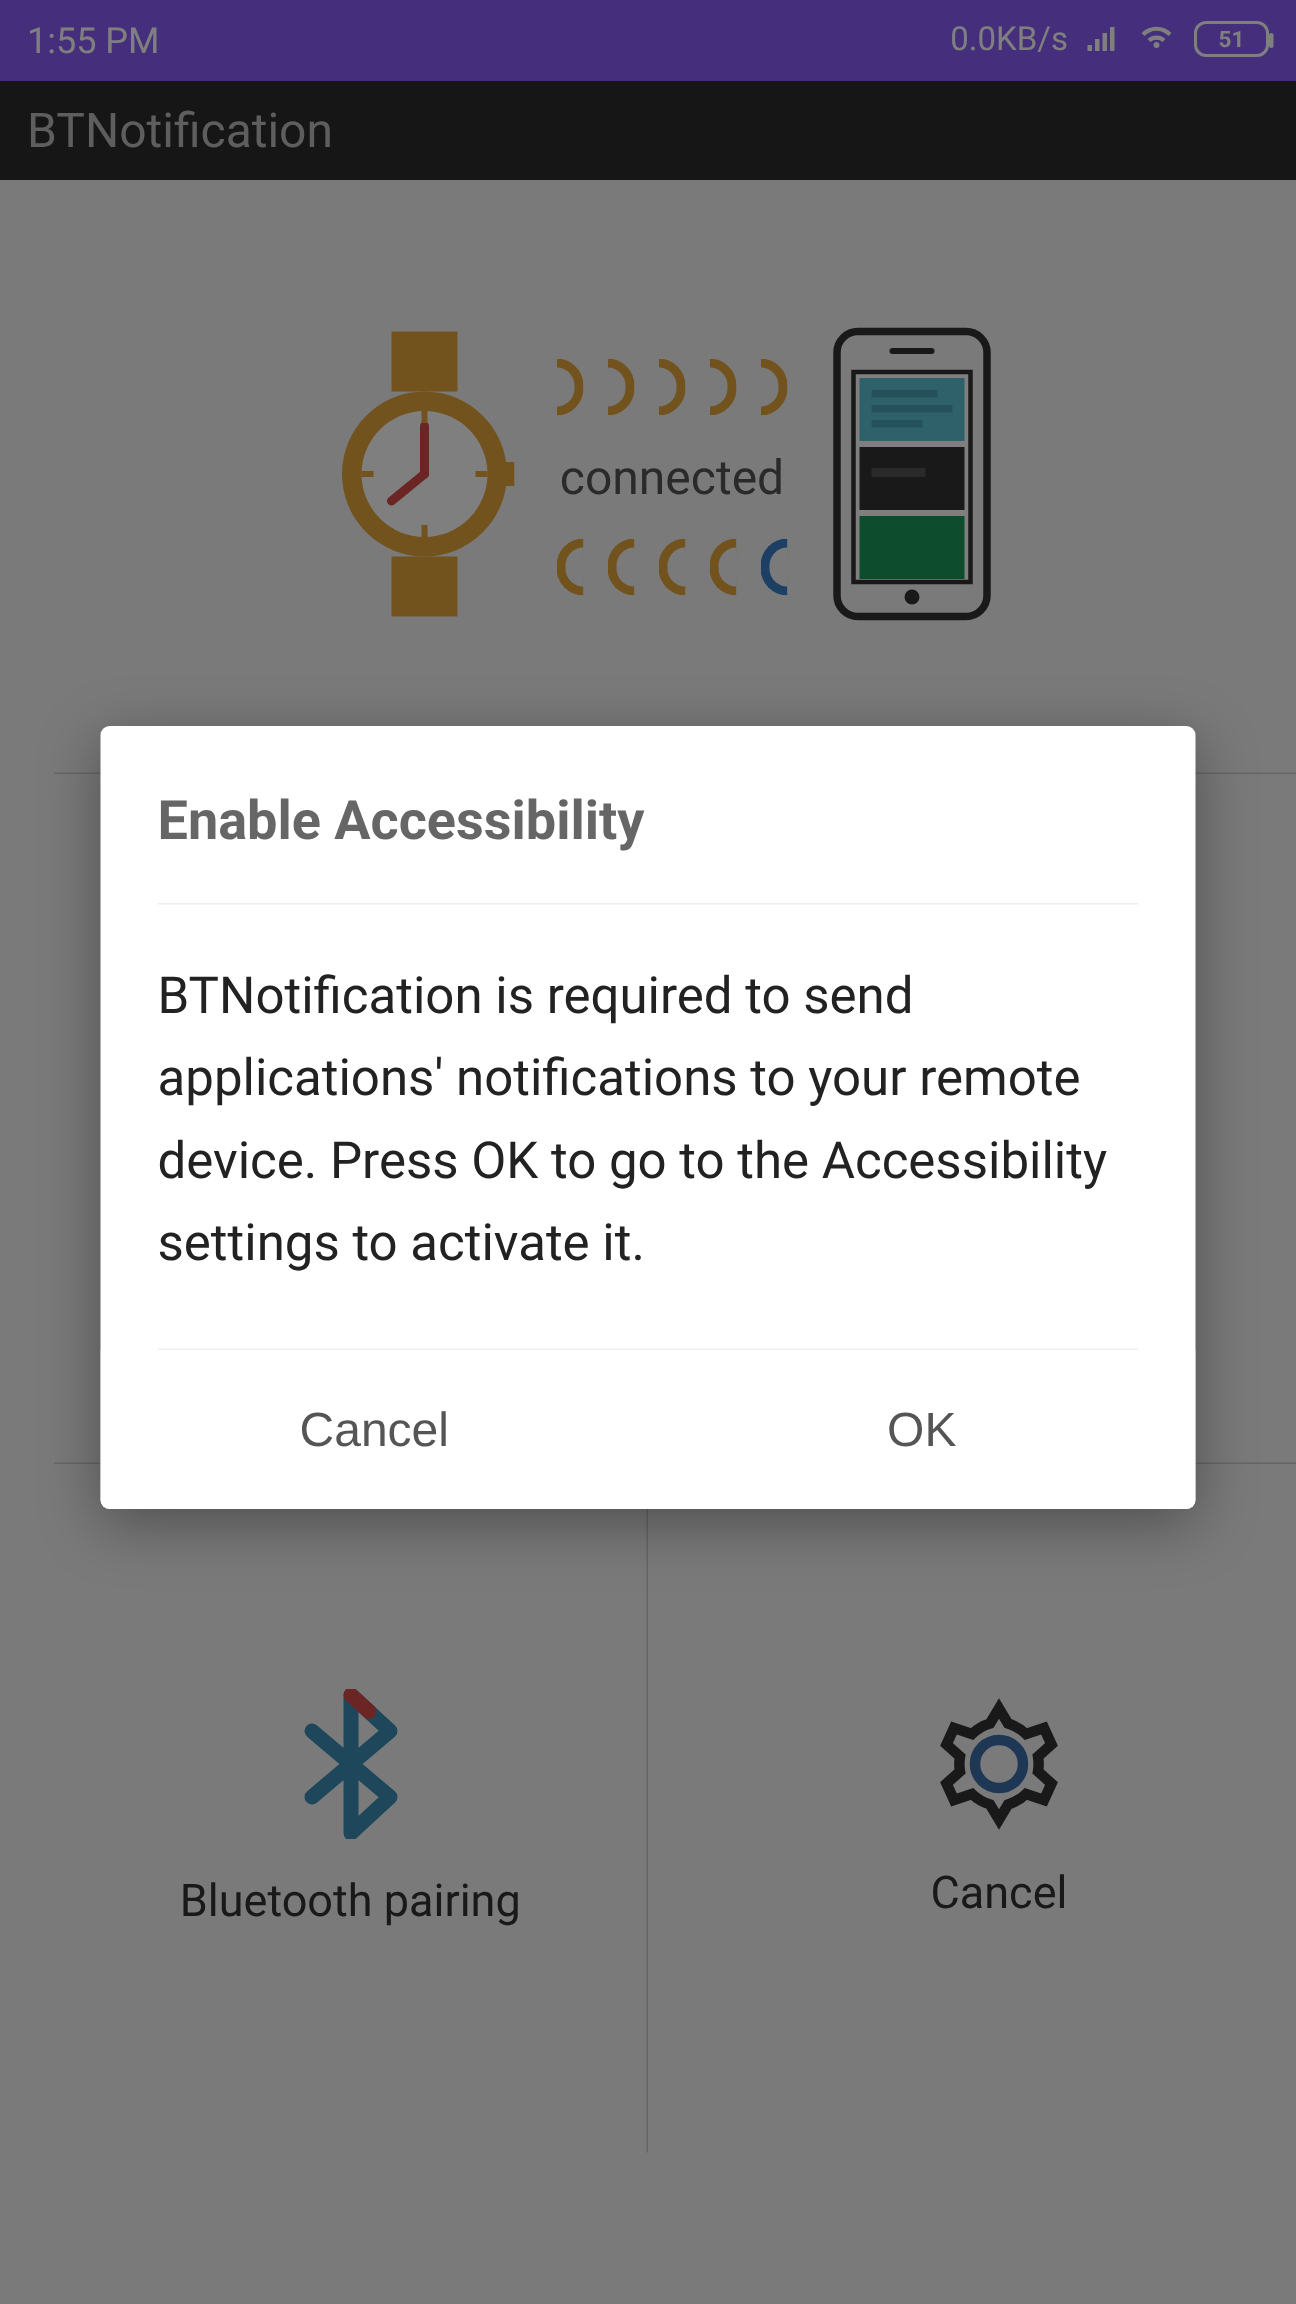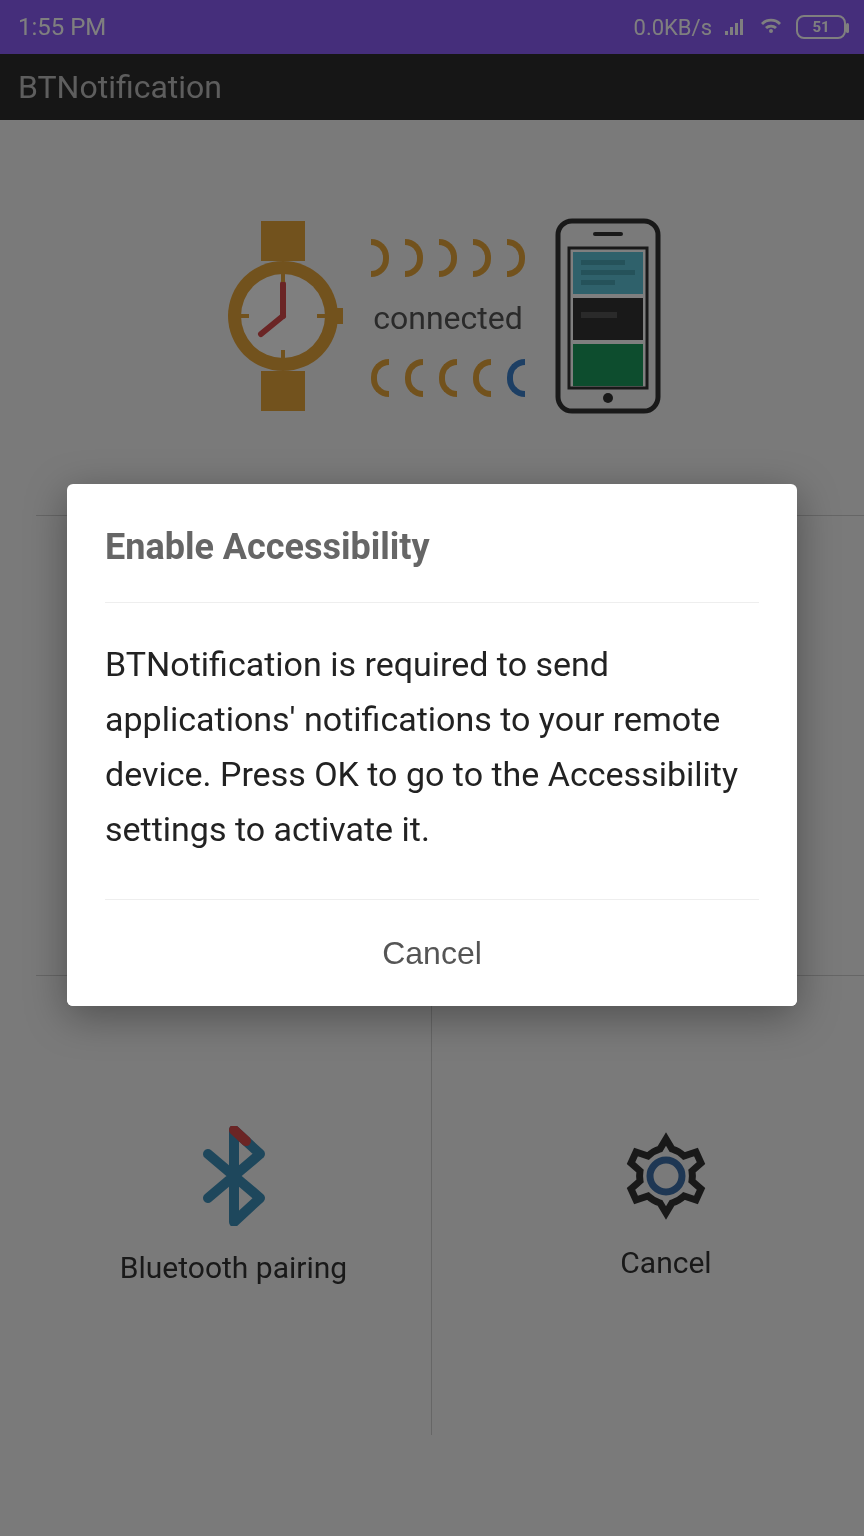--- a/index.html
+++ b/index.html
@@ -238,14 +238,15 @@
 
 <div class="overlay"></div>
 
 <div class="dialog">
   <div class="dialog-title">Enable Accessibility</div>
   <div class="dialog-divider"></div>
   <div class="dialog-body">BTNotification is required to send applications' notifications to your remote device. Press OK to go to the Accessibility settings to activate it.</div>
   <div class="dialog-divider"></div>
   <div class="dialog-actions">
     <button class="dialog-btn">Cancel</button>
+    <button class="dialog-btn">OK</button>
   </div>
 </div>
 
 </body></html>

